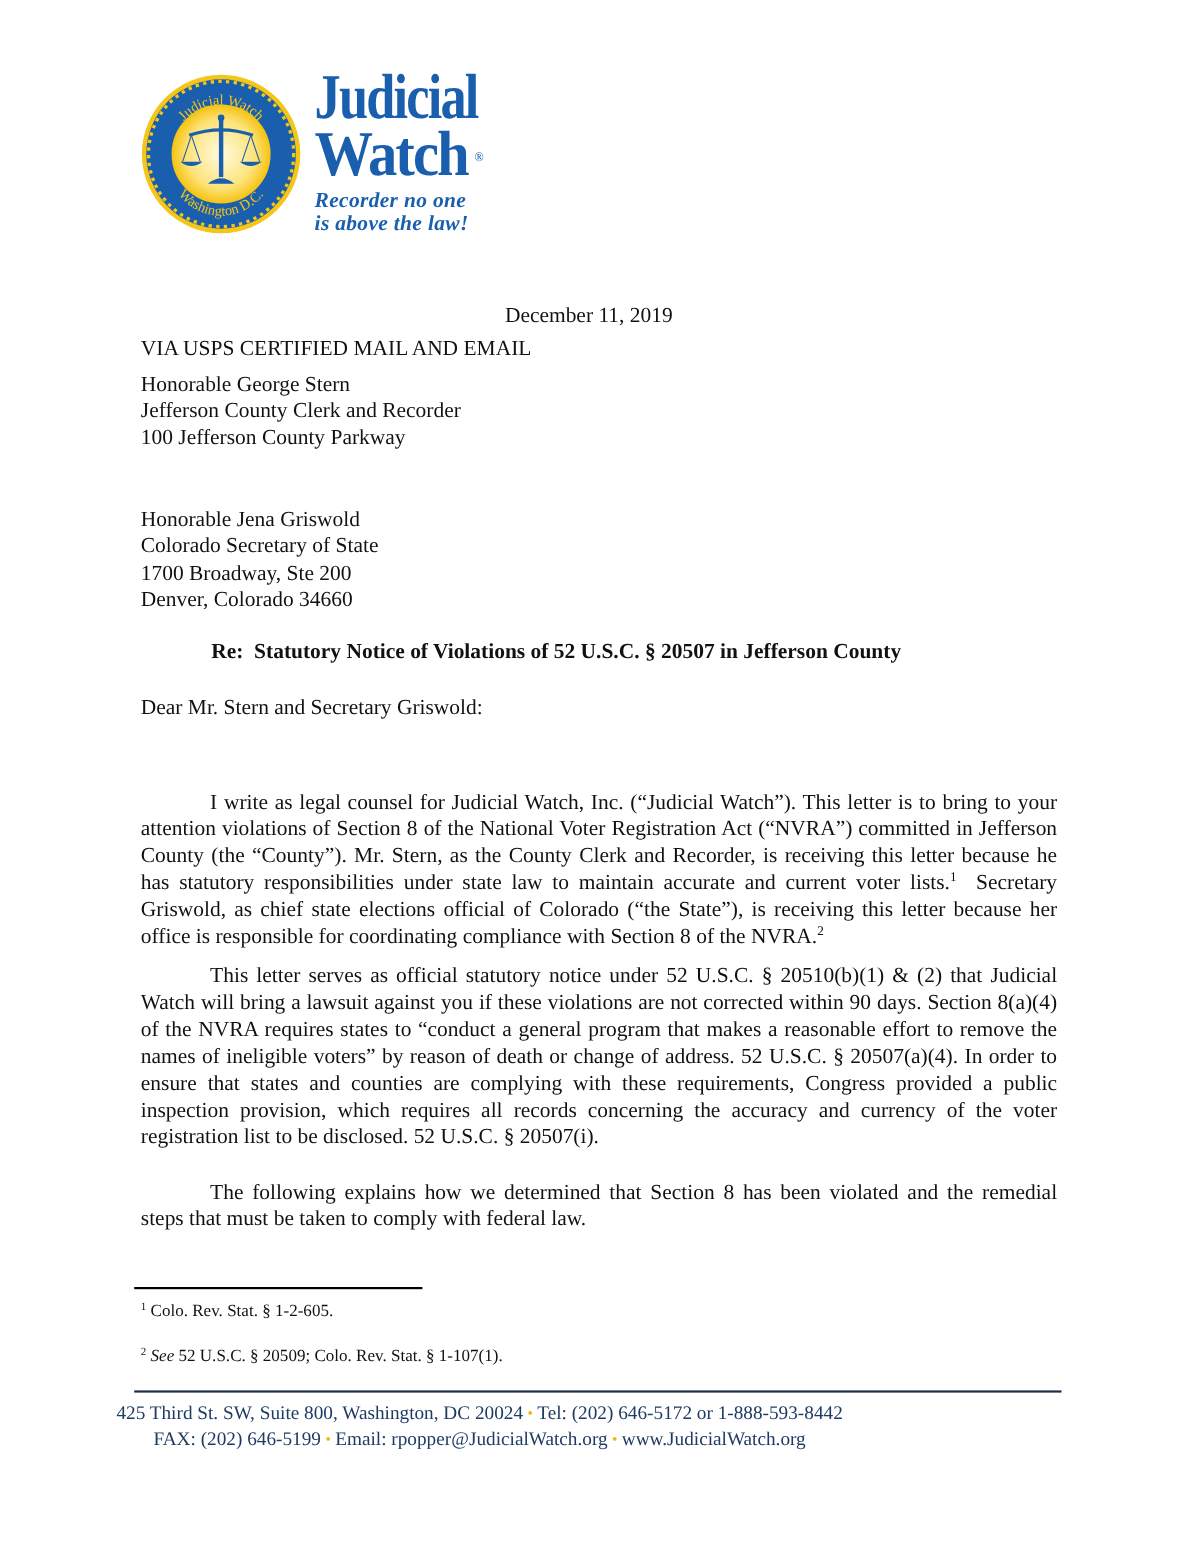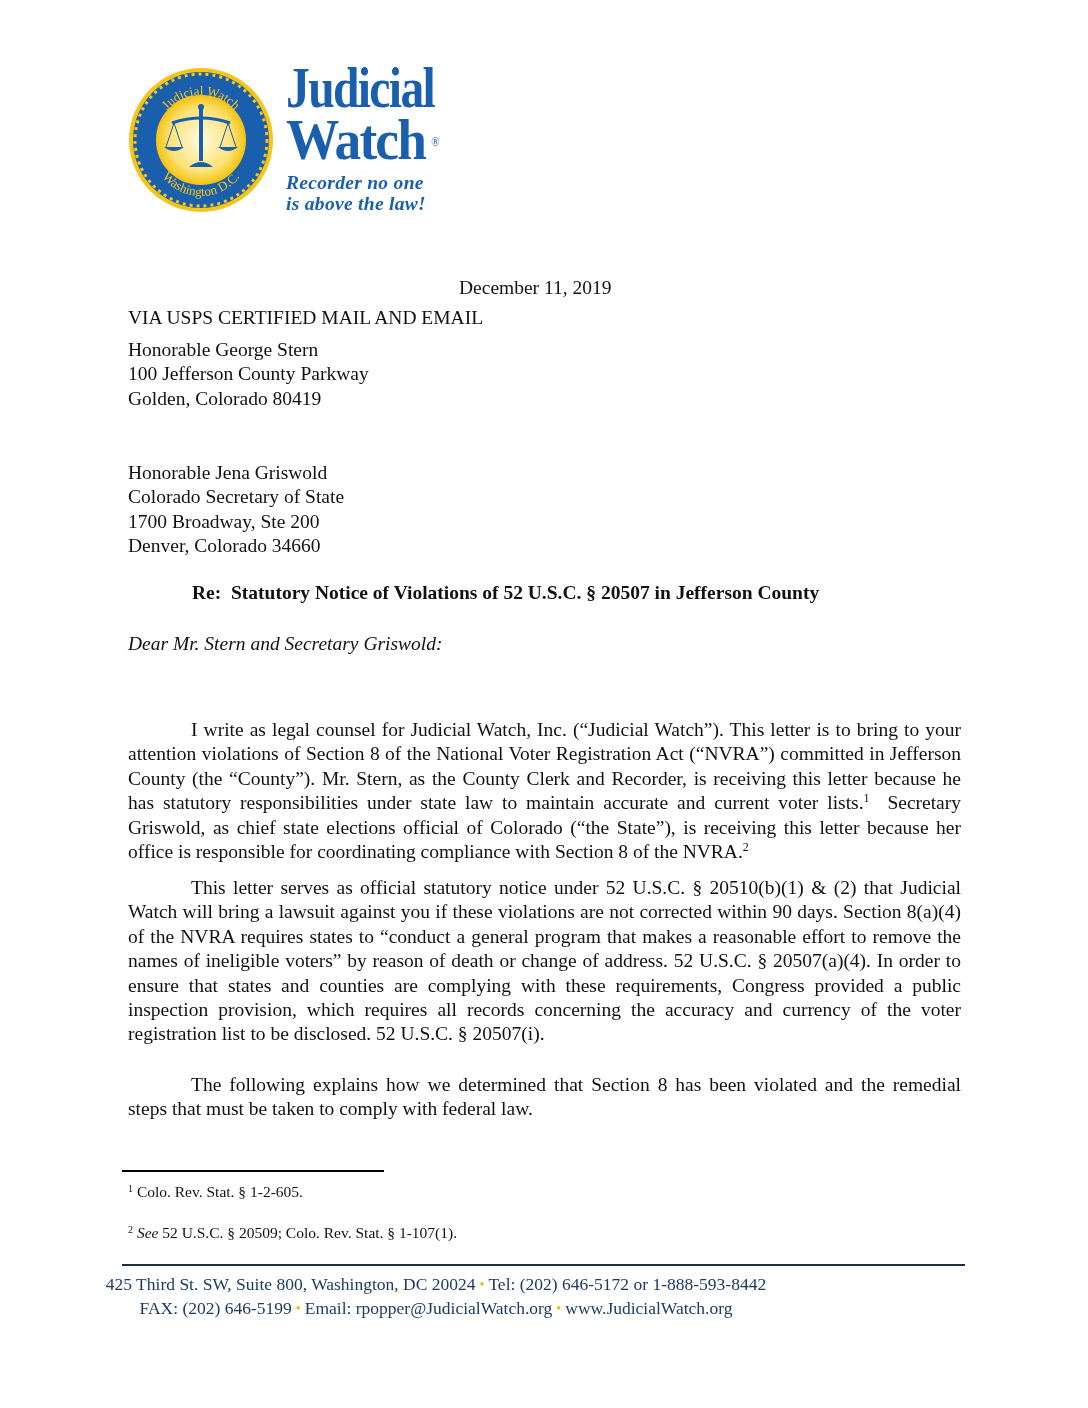--- a/index.html
+++ b/index.html
@@ -19,21 +19,21 @@
   .wm-watch { font-family: "Liberation Serif", serif; font-weight: bold; font-size: 58px; line-height: 52px;
               letter-spacing: -2px; transform: scaleX(0.92); transform-origin: left top; position: relative; }
   .wm-reg { position: absolute; font-size: 12px; top: 2px; left: 158px; font-weight: normal; letter-spacing: 0; }
   .wm-tag { font-family: "Liberation Serif", serif; font-style: italic; font-weight: bold; font-size: 19.5px;
             line-height: 21px; letter-spacing: 0.3px; margin-top: 6px; }
 
   .date { left: 459px; top: 240px; margin-top: 36px; }
   .via { left: 128px; top: 306px; }
   .addr { left: 128px; }
   .re { left: 192px; top: 581px; font-weight: bold; }
-  .salut { left: 128px; top: 632px; font-style: italic; }
+  .salut { left: 128px; top: 632px; }
   .p1 { left: 128px; top: 681px; margin-top: 37px; }
   .p2 { left: 128px; top: 876px; }
   .p3 { left: 128px; top: 1073px; }
   .fn-rule { left: 122px; top: 1170px; width: 262px; height: 2px; background: #000; }
   .fn { left: 128px; font-size: 15.5px; line-height: 18px; white-space: nowrap; }
   .fn sup { font-size: 10px; vertical-align: 5px; }
 
   .footer-rule { left: 122px; top: 1264px; width: 843px; height: 2px; background: #1b2f4a; }
   .footer-line { left: 0; width: 872px; text-align: center; color: #1f3b63; font-size: 17.5px; line-height: 22px; white-space: nowrap; }
   .dot { color: #f2b90c; font-size: 14px; padding: 0 4px; position: relative; top: -1px; }
@@ -93,22 +93,22 @@
     <div>Recorder no one</div>
     <div>is above the law!</div>
   </div>
 </div>
 
 <div class="abs t date">December 11, 2019</div>
 <div class="abs t via">VIA USPS CERTIFIED MAIL AND EMAIL</div>
 
 <div class="abs t addr" style="top:338px">
   <div>Honorable George Stern</div>
+  <div>Jefferson County Clerk and Recorder</div>
   <div>100 Jefferson County Parkway</div>
-  <div>Golden, Colorado 80419</div>
 </div>
 <div class="abs t addr" style="top:461px">
   <div>Honorable Jena Griswold</div>
   <div>Colorado Secretary of State</div>
   <div>1700 Broadway, Ste 200</div>
   <div>Denver, Colorado 34660</div>
 </div>
 
 <div class="abs t re" style="white-space:pre">Re:  Statutory Notice of Violations of 52 U.S.C. § 20507 in Jefferson County</div>
 <div class="abs t salut">Dear Mr. Stern and Secretary Griswold:</div>

